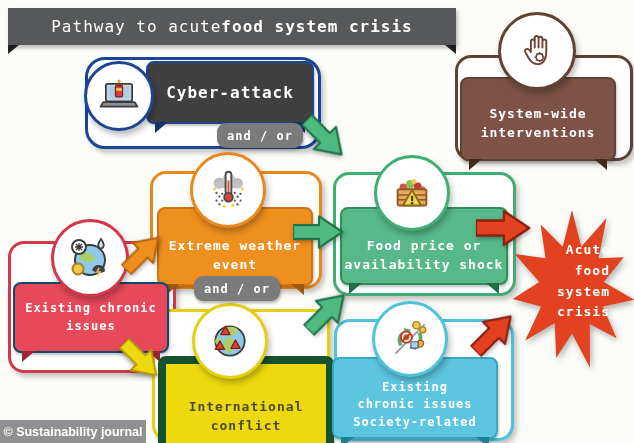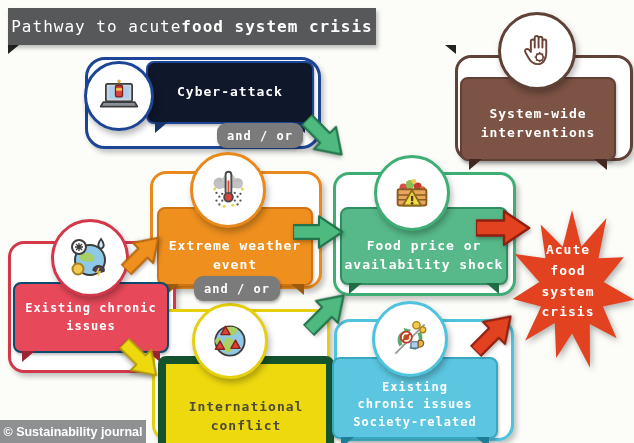--- a/index.html
+++ b/index.html
@@ -1,19 +1,19 @@
 <!DOCTYPE html>
 <html><head>
 <meta charset="utf-8">
 <style>
   html,body{margin:0;padding:0;}
   #canvas{position:relative;width:634px;height:443px;background:#fcfcf9;overflow:hidden;
           font-family:"DejaVu Sans Mono","Liberation Mono",monospace;}
   
-  .title-bar{position:absolute;left:8px;top:8px;width:368px;height:37px;background:#57585a;
+  .title-bar{position:absolute;left:8px;top:8px;width:448px;height:37px;background:#57585a;
              display:flex;align-items:center;justify-content:center;color:#fff;font-size:16px;
              letter-spacing:1px;box-shadow:2px 3px 4px rgba(0,0,0,.25);z-index:8;}
   .title-bar .bold{font-weight:bold;}
   .notch{position:absolute;width:0;height:0;z-index:7;}
   .notch-l{left:8px;top:45px;border-top:9px solid #232323;border-right:11px solid transparent;}
   .notch-r{left:445px;top:45px;border-top:9px solid #232323;border-left:11px solid transparent;}
   
   .outer{position:absolute;background:#fff;border-radius:16px;box-shadow:3px 4px 5px rgba(0,0,0,.22);}
   .inner{position:absolute;border-radius:8px;color:#fff;font-weight:bold;letter-spacing:1px;
          display:flex;flex-direction:column;align-items:center;text-align:center;
@@ -26,40 +26,40 @@
   .tail-r{right:7px;}
   
   .pill{position:absolute;background:#7b7b7b;border-radius:9px;color:#fff;font-weight:bold;
         font-size:12px;letter-spacing:1px;display:flex;align-items:center;justify-content:center;
         z-index:7;box-shadow:1px 2px 3px rgba(0,0,0,.3);}
   
   .block-arrow{position:absolute;z-index:6;filter:drop-shadow(1px 2px 2px rgba(0,0,0,.3));}
   
   #starburst{position:absolute;left:506px;top:200px;z-index:5;filter:drop-shadow(2px 3px 3px rgba(0,0,0,.3));}
   #crisis-text{position:absolute;left:526px;top:240px;width:84px;z-index:6;color:#fff;
-               font-weight:bold;font-size:13px;letter-spacing:1px;text-align:center;line-height:1.6;}
+               font-weight:bold;font-size:13px;letter-spacing:1px;text-align:right;line-height:1.6;}
   
   .credit-bar{position:absolute;left:0;top:420px;width:146px;height:23px;background:#8f9092;
               color:#fff;font-family:"Liberation Sans",sans-serif;font-weight:bold;font-size:12.5px;
               display:flex;align-items:center;justify-content:center;z-index:8;}
 </style>
 </head>
 <body>
 
 <div id="canvas">
 
   <div class="title-bar">
     <span>Pathway to acute </span>
       <span class="bold">food system crisis</span>
   </div>
   <div class="notch notch-l"></div>
   <div class="notch notch-r"></div>
 
   <div class="outer" style="left:85px;top:57px;width:230px;height:86px;border:3px solid #1c4596;border-radius:20px;"></div>
-  <div class="inner" style="left:146px;top:61px;width:164px;height:59px;background:#0f172a;border:2px solid #1c4596;font-size:13px;justify-content:center;">
+  <div class="inner" style="left:146px;top:61px;width:164px;height:59px;background:#404040;border:2px solid #1c4596;font-size:16px;justify-content:center;">
     <span>Cyber-attack</span>
     <div class="tail tail-l" style="border-top:11px solid #16336e;border-right:13px solid transparent;"></div>
     <div class="tail tail-r" style="border-top:11px solid #16336e;border-left:13px solid transparent;"></div>
   </div>
   <div class="circle" style="left:84px;top:61px;width:64px;height:64px;border:3px solid #1c4596;">
     <svg width="42" height="42" viewBox="0 0 48 48">
       <rect x="9" y="10" width="30" height="20" rx="2" fill="#cfd6dd" stroke="#3c3c3c" stroke-width="2"></rect>
       <rect x="12" y="13" width="24" height="14" fill="#aecdea"></rect>
       <path d="M6 31 h36 l3 5 h-42 z" fill="#8a9097" stroke="#3c3c3c" stroke-width="2" stroke-linejoin="round"></path>
       <path d="M24 12 v-4" stroke="#7c5a1e" stroke-width="1.5" fill="none"></path>

